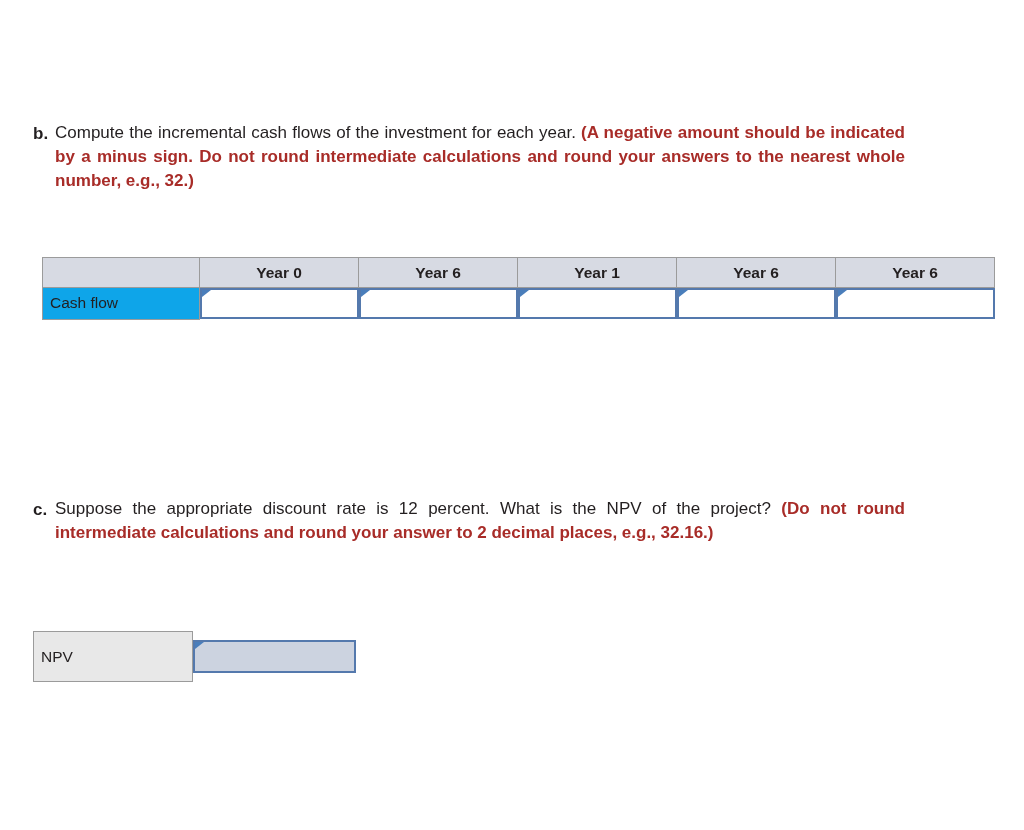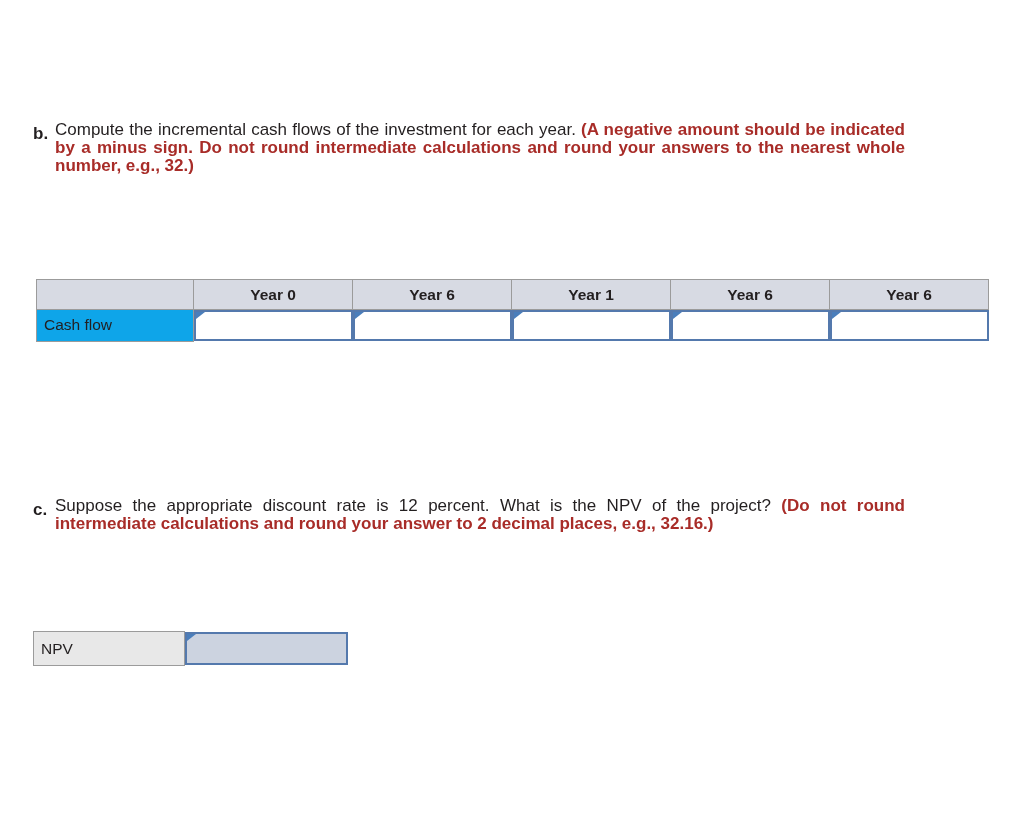--- a/index.html
+++ b/index.html
@@ -25,42 +25,41 @@
   .q-marker {
     font-weight: bold;
     font-size: 17px;
     line-height: 25.5px;
     width: 22px;
     flex: 0 0 22px;
     color: #231f20;
   }
   .q-body {
     font-size: 17px;
-    line-height: 18px;
+    line-height: 24px;
     text-align: justify;
     text-justify: inter-word;
     color: #231f20;
   }
   .q-note {
     font-weight: bold;
     color: #a82c28;
   }
 
   #question-b { left: 33px; top: 121px; width: 872px; }
   #question-c { left: 33px; top: 497px; width: 872px; }
 
   
   #cashflow-table {
     position: absolute;
-    left: 36px;
+    left: 42px;
     top: 257px;
     width: 952px;
     border-collapse: collapse;
     table-layout: fixed;
-    margin-top: 22px;
   }
   #cashflow-table td {
     padding: 0;
     border: 1px solid #9b9b9b;
     height: 29px;
     vertical-align: middle;
   }
   .col-label { width: 157px; }
   .col-year  { width: 159px; }
 
@@ -130,21 +129,21 @@
 
   
   #npv-table {
     position: absolute;
     left: 33px;
     top: 631px;
     border-collapse: collapse;
     table-layout: fixed;
   }
   #npv-table td {
-    padding: 0;
+    padding: 8px;
     border: 1px solid #9b9b9b;
     vertical-align: middle;
   }
   .npv-label {
     width: 143px;
     background: #e8e8e8;
     font-size: 15.5px;
     color: #231f20;
     padding-left: 7px !important;
     height: 33px;

